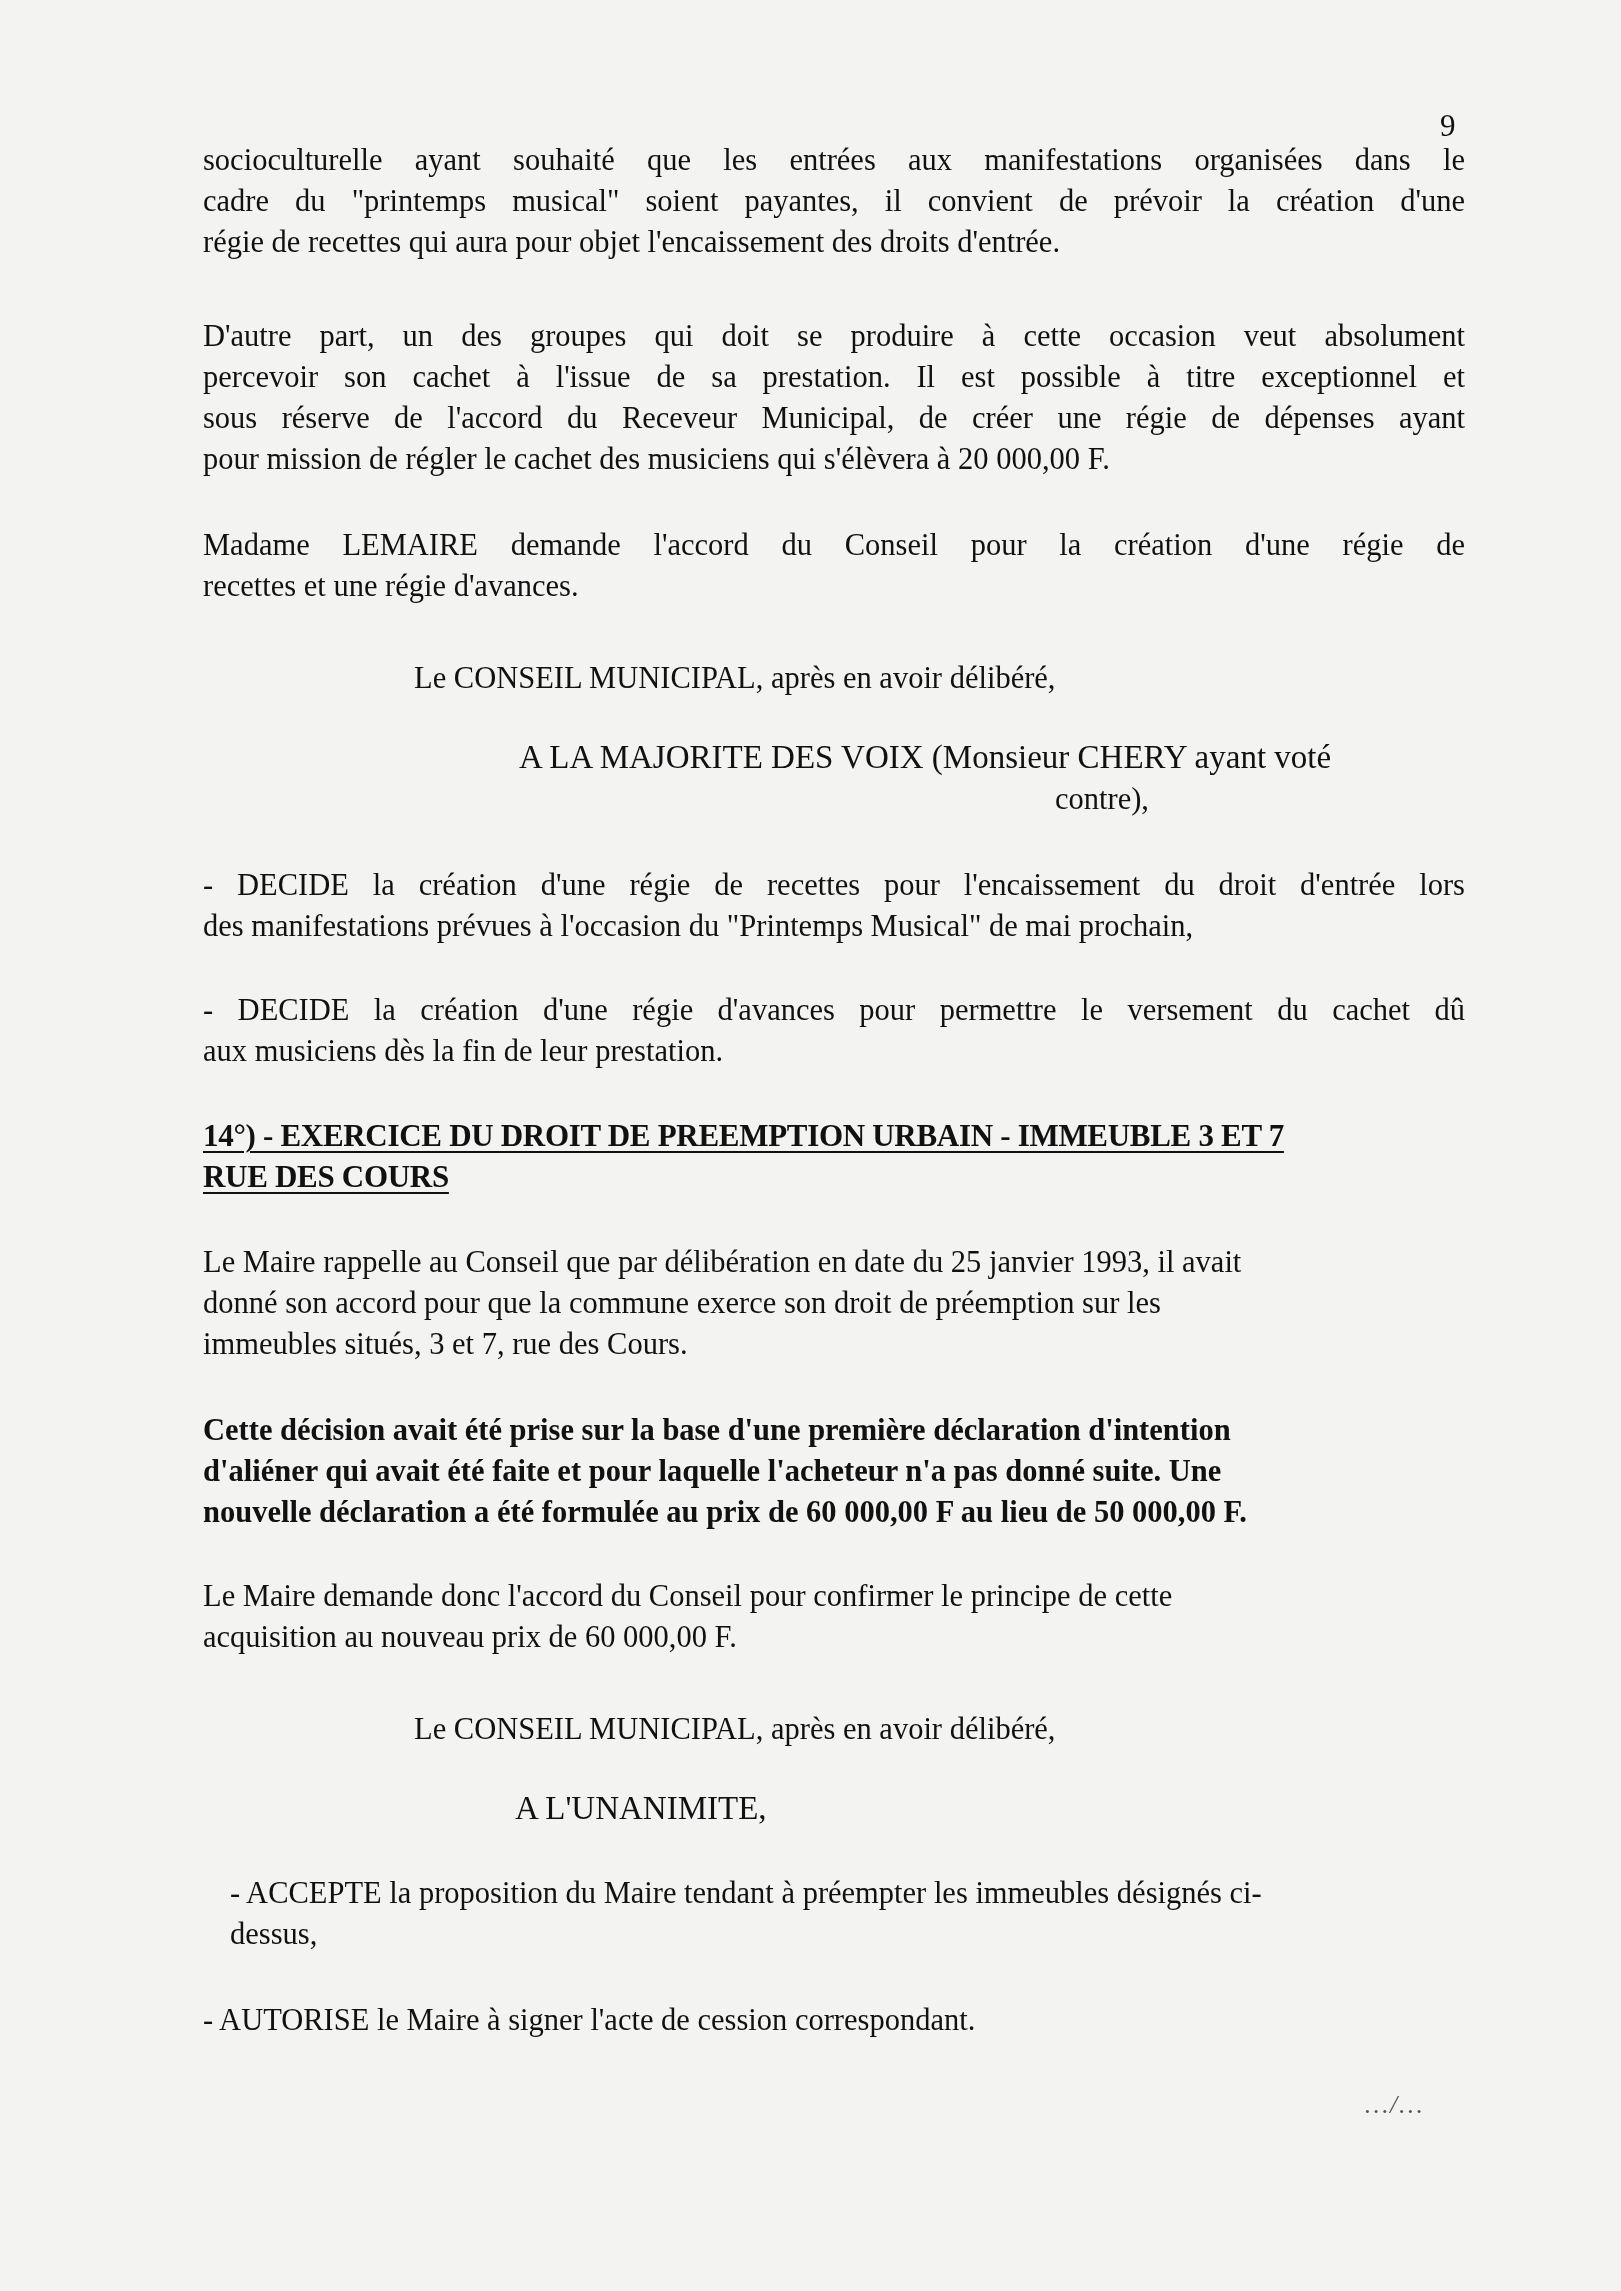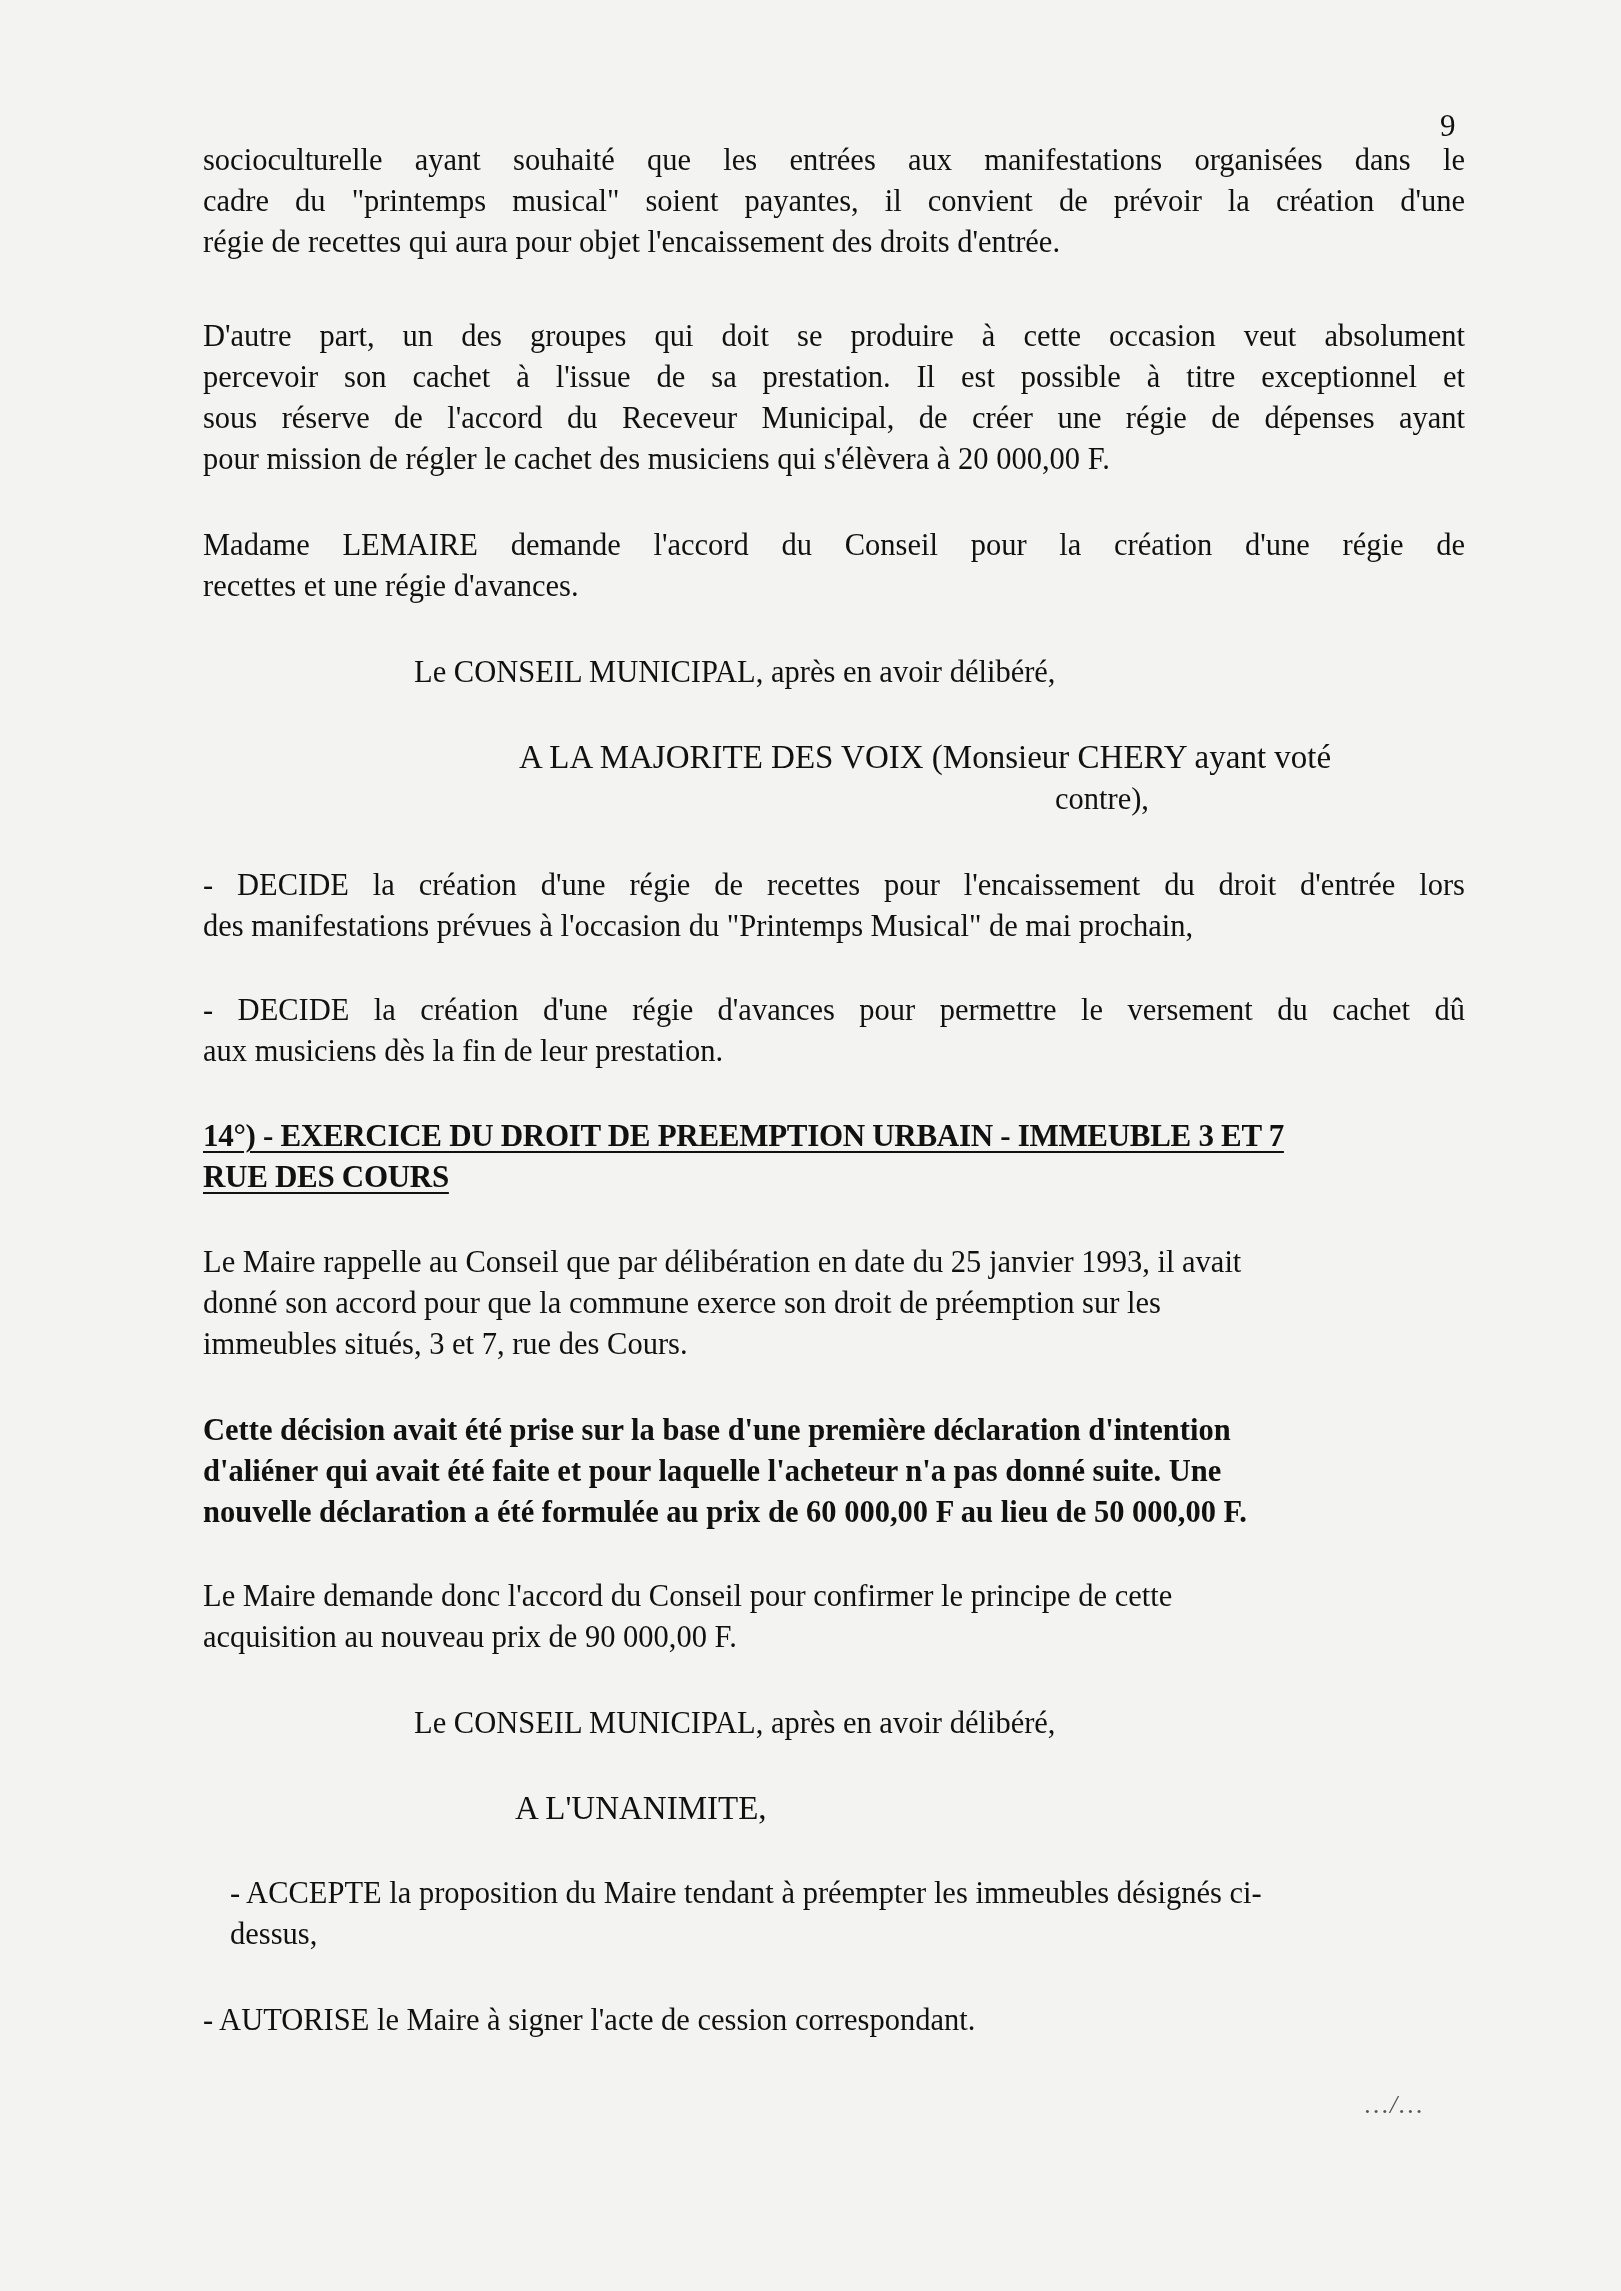--- a/index.html
+++ b/index.html
@@ -45,21 +45,21 @@
       white-space: normal;
     }
     .heading {
       font-weight: bold;
       text-decoration: underline;
       text-decoration-thickness: 2px;
       text-underline-offset: 5px;
       font-size: 31px;
       letter-spacing: -0.3px;
     }
-    .centered-a { position: absolute; left: 414px; font-size: 30.5px; line-height: 41px; white-space: nowrap; }
+    .centered-a { position: absolute; left: 414px; font-size: 30.5px; line-height: 41px; white-space: nowrap; margin-top: 6px; }
     .centered-b { position: absolute; left: 519px; font-size: 33px; line-height: 41px; white-space: nowrap; }
     .contre { position: absolute; left: 1031px; font-size: 30.5px; line-height: 41px; white-space: nowrap; }
     .continuation {
       position: absolute;
       left: 1365px;
       top: 2090px;
       font-size: 26px;
       color: #555555;
       letter-spacing: 2px;
       font-style: italic;
@@ -116,21 +116,21 @@
   </div>
 
   <div class="block" style="top:1410px;font-weight:bold;">
     <span class="line">Cette décision avait été prise sur la base d'une première déclaration d'intention</span>
     <span class="line">d'aliéner qui avait été faite et pour laquelle l'acheteur n'a pas donné suite. Une</span>
     <span class="line">nouvelle déclaration a été formulée au prix de 60 000,00 F au lieu de 50 000,00 F.</span>
   </div>
 
   <div class="block" style="top:1576px;">
     <span class="line">Le Maire demande donc l'accord du Conseil pour confirmer le principe de cette</span>
-    <span class="line">acquisition au nouveau prix de 90 000,00 F.</span>
+    <span class="line">acquisition au nouveau prix de 60 000,00 F.</span>
   </div>
 
   <div class="centered-a" style="top:1703px;">Le CONSEIL MUNICIPAL, après en avoir délibéré,</div>
   <div class="centered-b" style="top:1788px; left:515px;">A L'UNANIMITE,</div>
 
   <div class="block" style="top:1873px;margin-left:27px;">
     <span class="line">- ACCEPTE la proposition du Maire tendant à préempter les immeubles désignés ci-</span>
     <span class="line">dessus,</span>
   </div>
 

